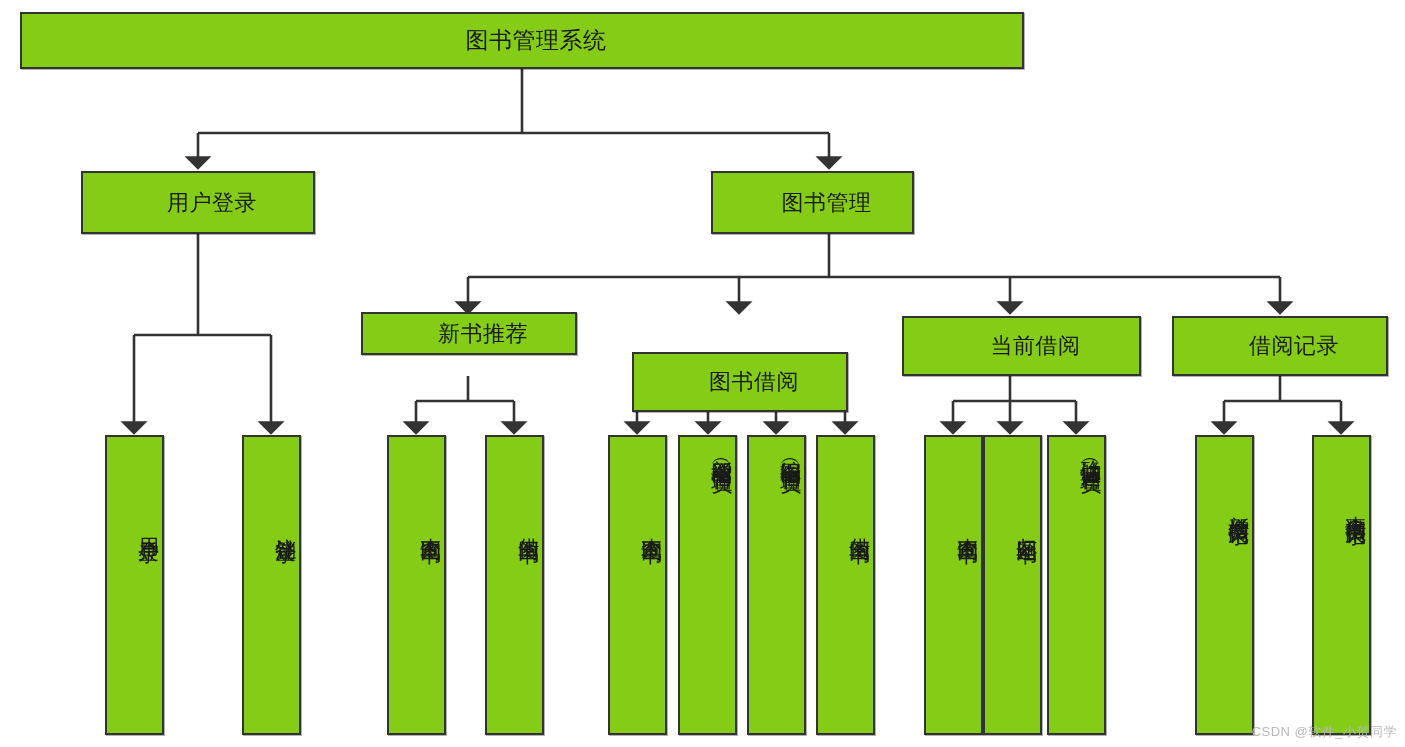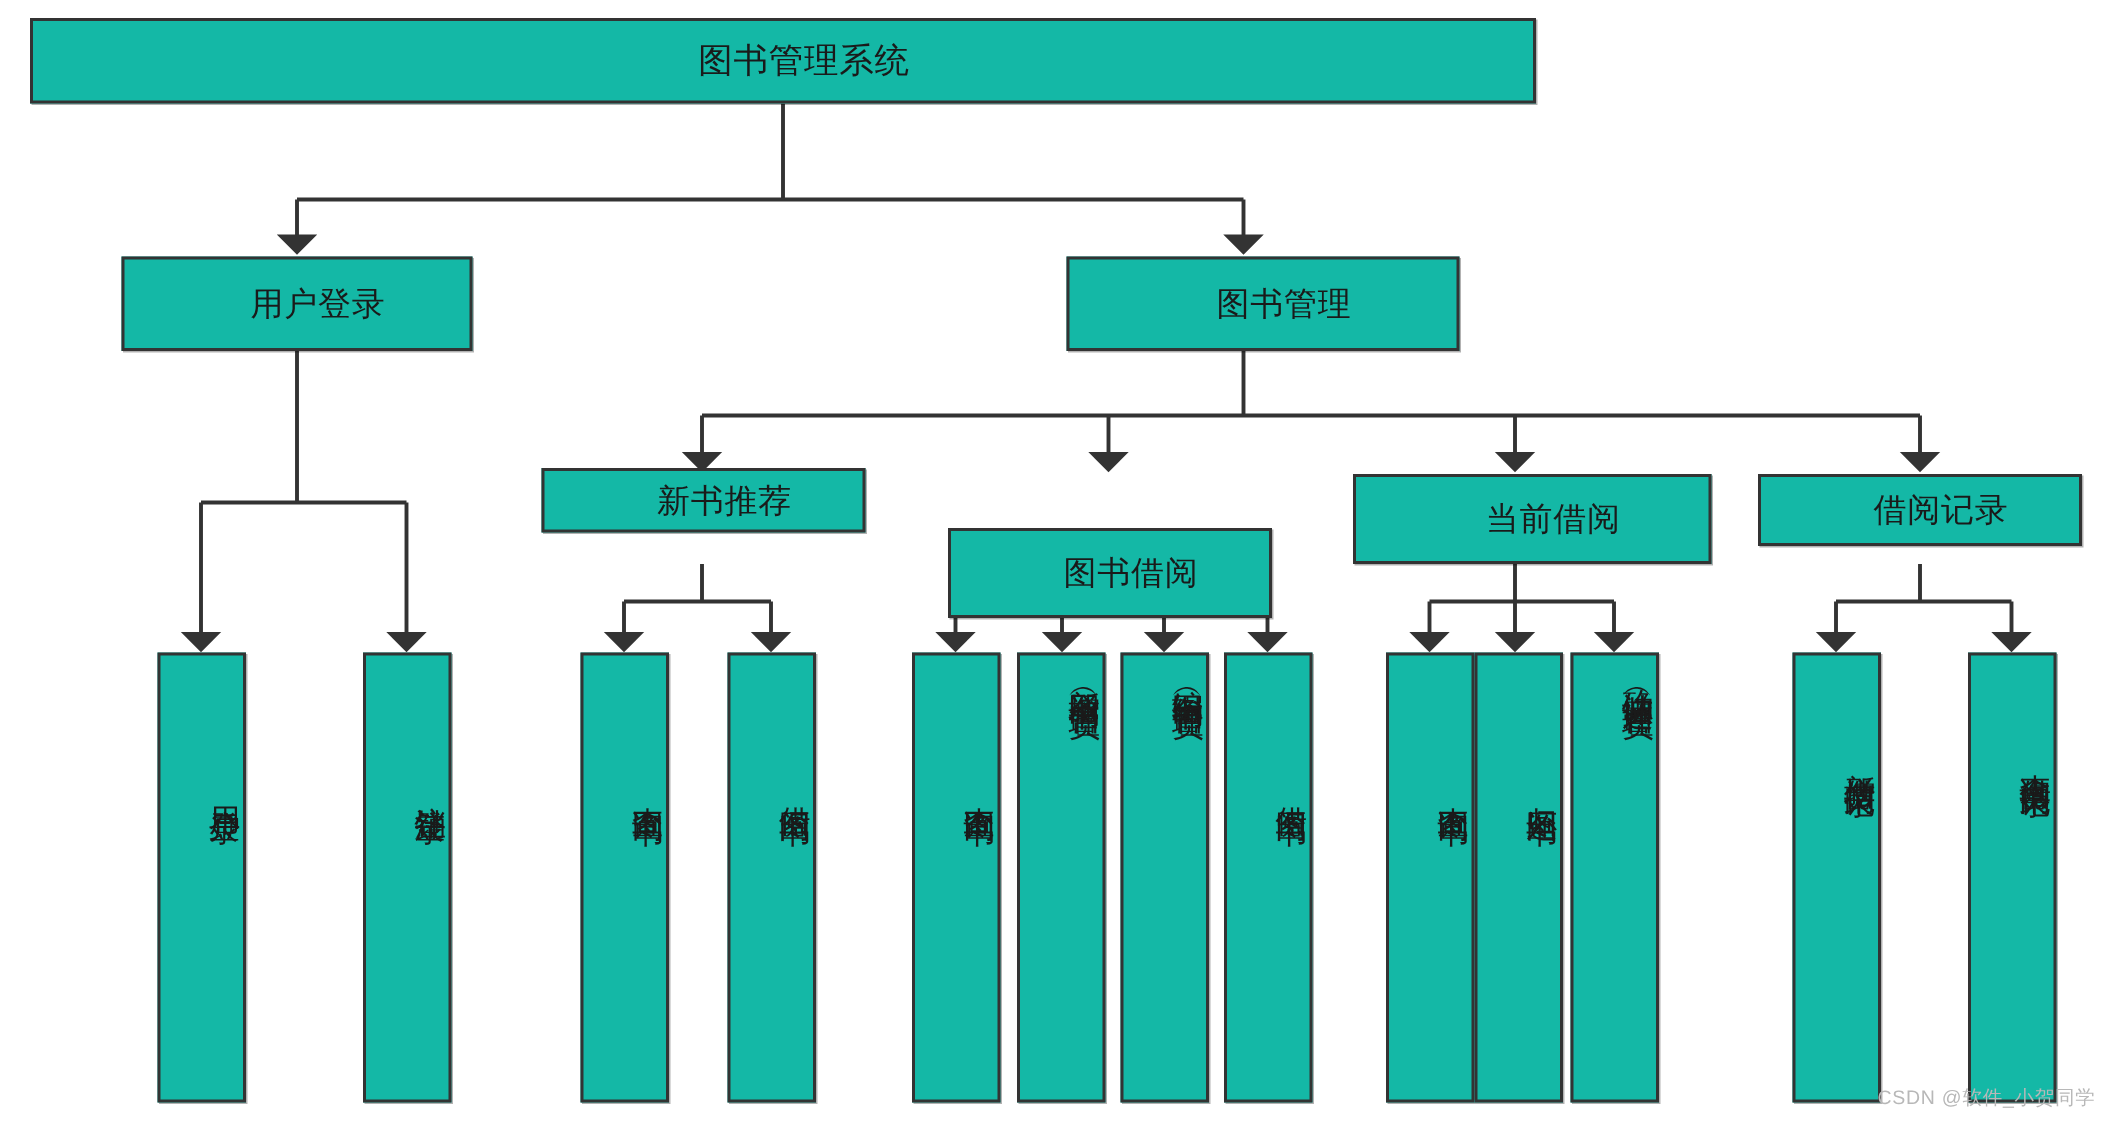--- a/index.html
+++ b/index.html
@@ -22,21 +22,21 @@
     position: absolute;
     left: 0;
     top: 0;
     width: 1405px;
     height: 747px;
     pointer-events: none;
   }
   .node {
     position: absolute;
     box-sizing: border-box;
-    background: #14b8a6;
+    background: #84cc16;
     border: 2px solid #333333;
     box-shadow: 1px 1px 0 0 rgba(0,0,0,0.30);
     display: flex;
     align-items: center;
     justify-content: center;
     color: #1a1a1a;
     padding-left: 28px;
   }
   .node-label {
     display: block;
@@ -138,34 +138,34 @@
     </g>
   </svg>
 
   <div class="node h root" style="left:20px; top:12px; width:1004px; height:57px;">
     <span class="node-label">图书管理系统</span>
   </div>
 
   <div class="node h" style="left:81px; top:171px; width:234px; height:63px;">
     <span class="node-label">用户登录</span>
   </div>
-  <div class="node h" style="left:711px; top:171px; width:262px; height:63px;">
+  <div class="node h" style="left:711px; top:171px; width:203px; height:63px;">
     <span class="node-label">图书管理</span>
   </div>
 
   <div class="node h" style="left:361px; top:312px; width:216px; height:43px;">
     <span class="node-label">新书推荐</span>
   </div>
   <div class="node h" style="left:632px; top:316px; width:216px; height:60px;margin-top:36px;">
     <span class="node-label">图书借阅</span>
   </div>
   <div class="node h" style="left:902px; top:316px; width:239px; height:60px;">
     <span class="node-label">当前借阅</span>
   </div>
-  <div class="node h" style="left:1172px; top:316px; width:216px; height:48px;">
+  <div class="node h" style="left:1172px; top:316px; width:216px; height:60px;">
     <span class="node-label">借阅记录</span>
   </div>
 
   <div class="node v mid" style="left:105px; top:435px; width:59px; height:300px;">
     <span class="node-label">用户登录</span>
   </div>
   <div class="node v mid" style="left:242px; top:435px; width:59px; height:300px;">
     <span class="node-label">注销登录</span>
   </div>
 

